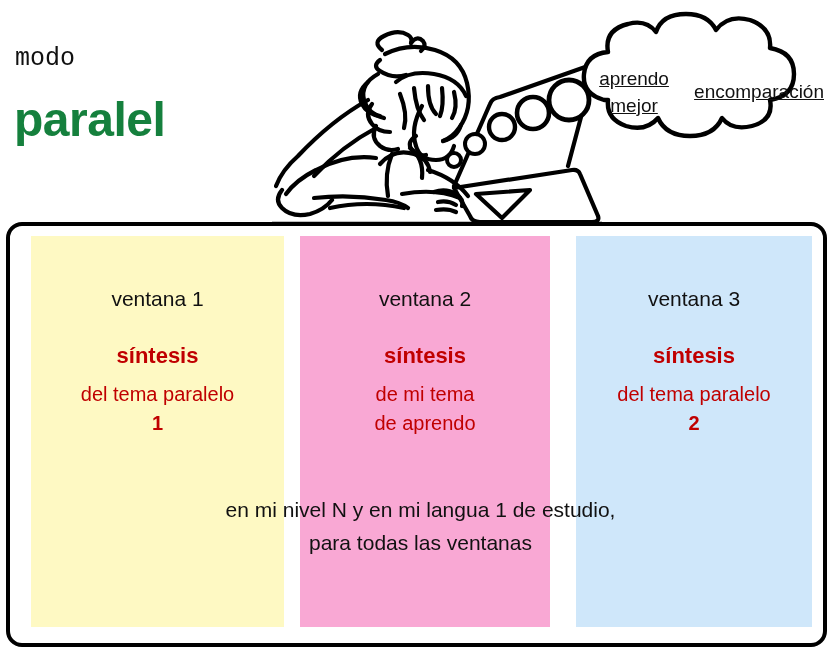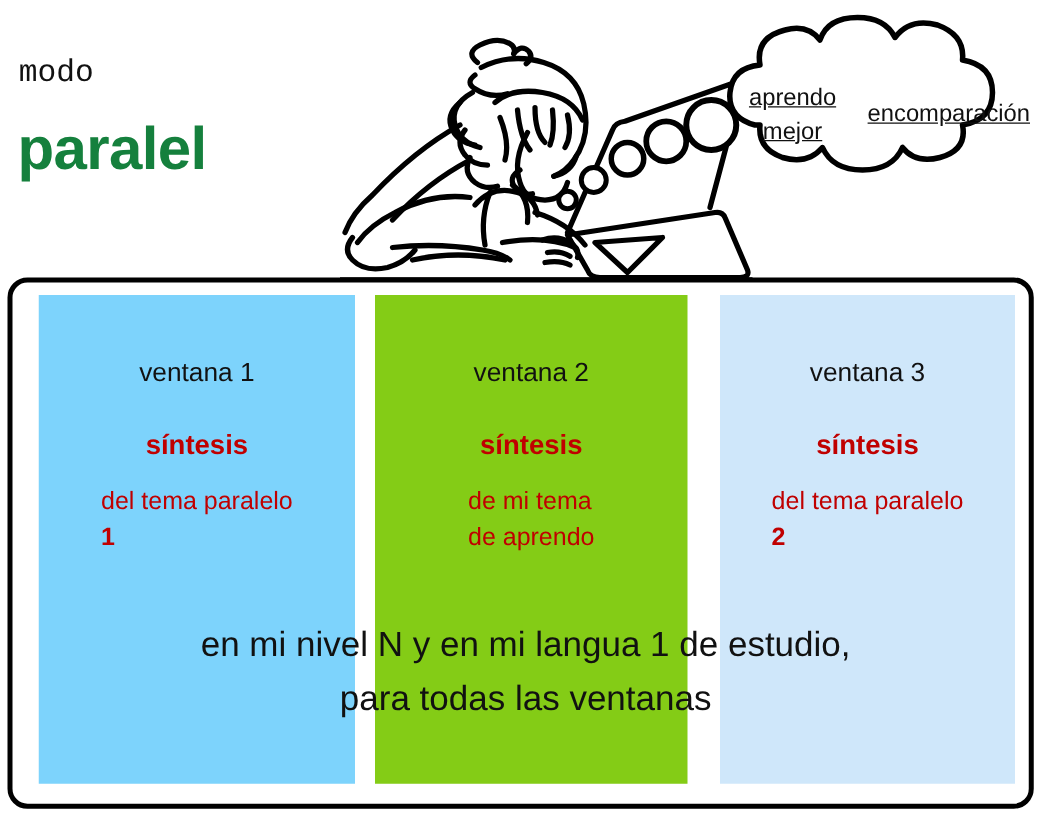--- a/index.html
+++ b/index.html
@@ -60,28 +60,28 @@
     display:flex; flex-direction:column; align-items:center;
     padding-top:50px;
   }
   .win-label { font-size:21px; color:#111111; line-height:1.2; }
   .synth {
     font-size:22px; font-weight:bold; color:#c00000;
     margin-top:32px; line-height:1.2;
   }
   .sub {
     font-size:20px; color:#c00000; line-height:1.45;
-    margin-top:17px; 
+    margin-top:10px; text-align:center;
   }
   .sub .num { font-weight:bold; display:block; }
 
   
   #caption {
     position:absolute; left:0; top:268px; width:821px;
-    text-align:center; font-size:28px; color:#111111; line-height:1.55;
+    text-align:center; font-size:21px; color:#111111; line-height:1.55;
     z-index:5;
   }
   .cap-line { display:block; }
 </style>
 </head>
 <body>
 
 <div id="header-area">
 
   <div class="mode-label">modo</div>
@@ -175,32 +175,32 @@
       <span>en</span>
       <span>comparación</span>
     </div>
   </div>
 </div>
 
 <div id="main-panel">
 
   <div class="columns">
 
-    <div class="col c1" style="background:#7dd3fc;padding-left:47px;">
+    <div class="col c1" style="background:#fef9c3;padding-left:47px;">
       <div class="col-inner">
         <div class="win-label">ventana 1</div>
         <div class="synth">síntesis</div>
         <div class="sub">
           <span>del tema paralelo</span>
           <span class="num">1</span>
         </div>
       </div>
     </div>
 
-    <div class="col c2" style="background:#84cc16;">
+    <div class="col c2" style="background:#f9a8d4;">
       <div class="col-inner">
         <div class="win-label">ventana 2</div>
         <div class="synth">síntesis</div>
         <div class="sub">
           <span>de mi tema</span>
           <span style="display:block;">de aprendo</span>
         </div>
       </div>
     </div>
 

